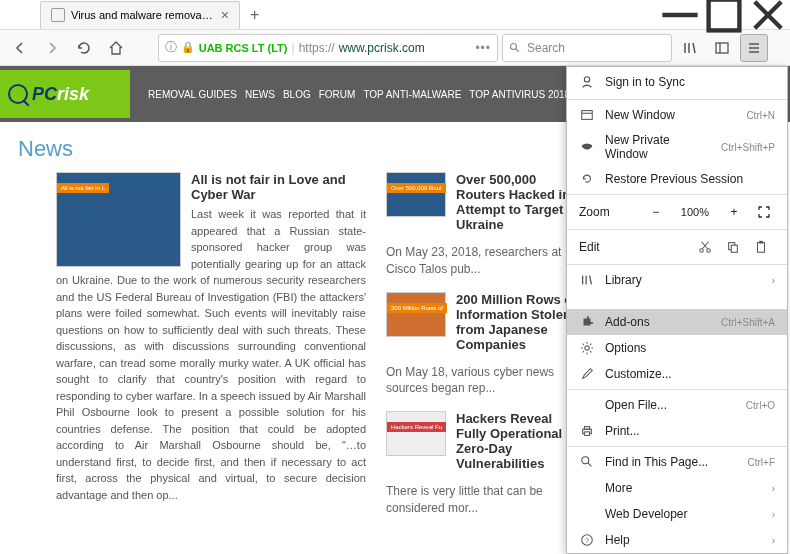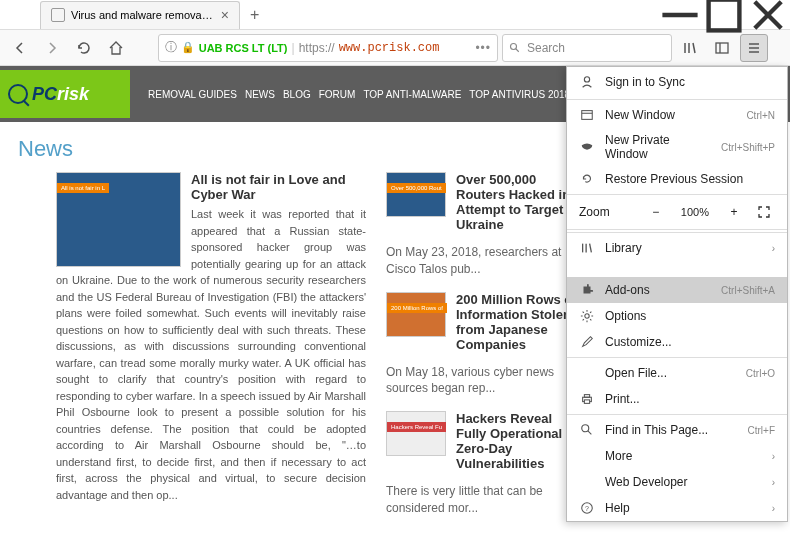--- a/index.html
+++ b/index.html
@@ -15,21 +15,21 @@
 .win-btn { width: 44px; height: 30px; display: flex; align-items: center; justify-content: center; color: #333; font-size: 10px; }
 .win-btn:last-child { background: transparent; }
 
 .toolbar { height: 36px; display: flex; align-items: center; padding: 0 6px; gap: 4px; background: #f9f9f9; border-bottom: 1px solid #ddd; }
 .tb-btn { width: 28px; height: 28px; display: flex; align-items: center; justify-content: center; color: #555; border-radius: 3px; }
 .tb-btn svg { width: 16px; height: 16px; }
 .urlbar { flex: 1; height: 28px; background: #fff; border: 1px solid #ccc; border-radius: 3px; display: flex; align-items: center; padding: 0 6px; gap: 4px; font-size: 12px; max-width: 340px; }
 .lock { color: #12bc00; font-size: 11px; }
 .cert { color: #12bc00; font-weight: 600; font-size: 11px; }
 .url-grey { color: #888; }
-.url-black { color: #c2410c; font-family: Liberation Mono, monospace; }
+.url-black { color: #14532d; }
 .searchbar { width: 170px; height: 28px; background: #fff; border: 1px solid #ccc; border-radius: 3px; display: flex; align-items: center; padding: 0 6px; gap: 6px; font-size: 12px; color: #888; }
 
 .content { position: relative; height: calc(554px - 66px); overflow: hidden; }
 
 .nav-strip { height: 56px; background: #5d5d5d; display: flex; align-items: center; }
 .logo { width: 130px; height: 48px; background: #7cc718; display: flex; align-items: center; gap: 4px; padding-left: 8px; }
 .logo-icon { width: 20px; height: 20px; border: 2px solid #0a3a6b; border-radius: 50%; position: relative; }
 .logo-icon::after { content: ""; position: absolute; width: 8px; height: 2px; background: #0a3a6b; bottom: -2px; right: -4px; transform: rotate(45deg); }
 .logo-text { font-size: 18px; font-weight: bold; font-style: italic; }
 .logo-pc { color: #0a3a6b; }
@@ -292,20 +292,43 @@
     <span class="zoom-btn">−</span>
     <span class="zoom-pct">100%</span>
     <span class="zoom-btn">+</span>
     <span class="zoom-btn">
         <svg width="12" height="12" viewBox="0 0 12 12">
           <path d="M1 4 V1 H4 M8 1 H11 V4 M11 8 V11 H8 M4 11 H1 V8" fill="none" stroke="#333" stroke-width="1.3"></path>
         </svg>
       </span>
   </div>
   <div class="menu-sep"></div>
+  <div class="edit-row">
+    <span class="edit-label">Edit</span>
+    <span class="edit-btn">
+        <svg width="14" height="14" viewBox="0 0 16 16">
+          <circle cx="4" cy="12" r="2" fill="none" stroke="#555" stroke-width="1.2"></circle>
+          <circle cx="12" cy="12" r="2" fill="none" stroke="#555" stroke-width="1.2"></circle>
+          <line x1="5" y1="10" x2="12" y2="2" stroke="#555" stroke-width="1.2"></line>
+          <line x1="11" y1="10" x2="4" y2="2" stroke="#555" stroke-width="1.2"></line>
+        </svg>
+      </span>
+    <span class="edit-btn">
+        <svg width="14" height="14" viewBox="0 0 16 16">
+          <rect x="3" y="3" width="7" height="8" fill="none" stroke="#555" stroke-width="1.2"></rect>
+          <rect x="6" y="6" width="7" height="8" fill="#fff" stroke="#555" stroke-width="1.2"></rect>
+        </svg>
+      </span>
+    <span class="edit-btn">
+        <svg width="14" height="14" viewBox="0 0 16 16">
+          <rect x="4" y="3" width="8" height="11" fill="none" stroke="#555" stroke-width="1.2"></rect>
+          <rect x="6" y="1" width="4" height="3" fill="#555"></rect>
+        </svg>
+      </span>
+  </div>
   <div class="menu-sep"></div>
   <div class="menu-row">
     <span class="menu-icon">
         <svg viewBox="0 0 16 16">
           <line x1="3" y1="3" x2="3" y2="13" stroke="#555" stroke-width="1.5"></line>
           <line x1="7" y1="3" x2="7" y2="13" stroke="#555" stroke-width="1.5"></line>
           <line x1="11" y1="3" x2="13" y2="13" stroke="#555" stroke-width="1.5"></line>
         </svg>
       </span>
     <span class="menu-label">Library</span>

